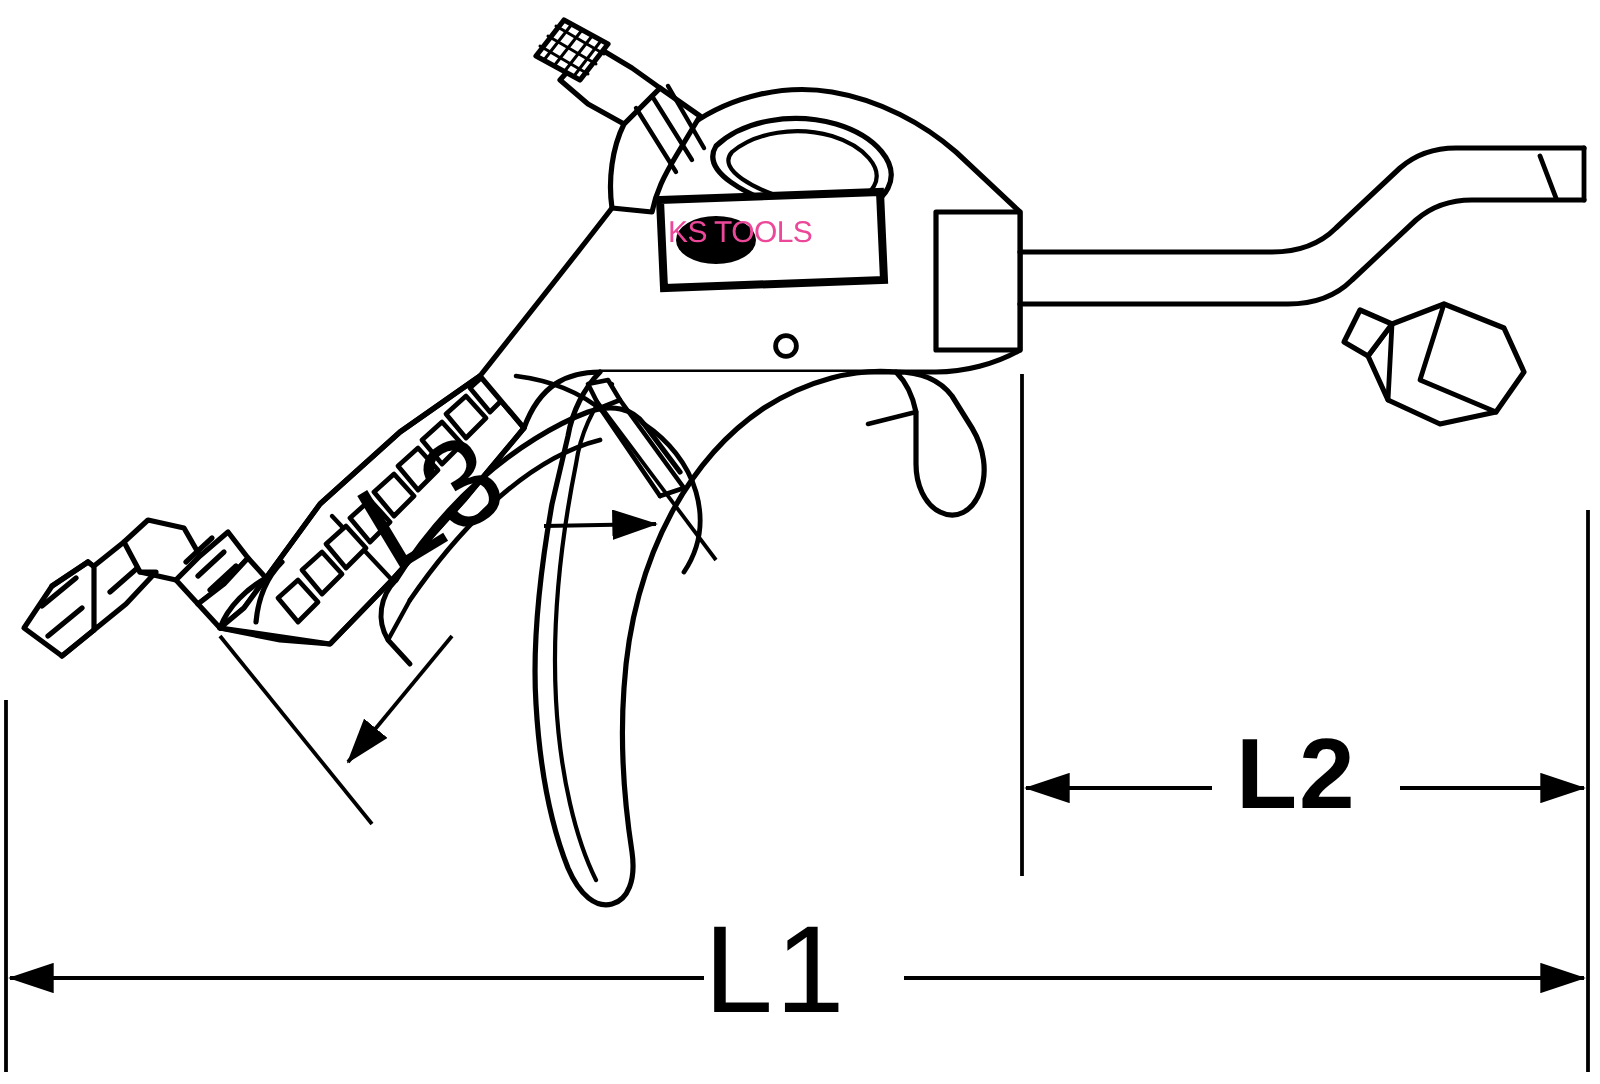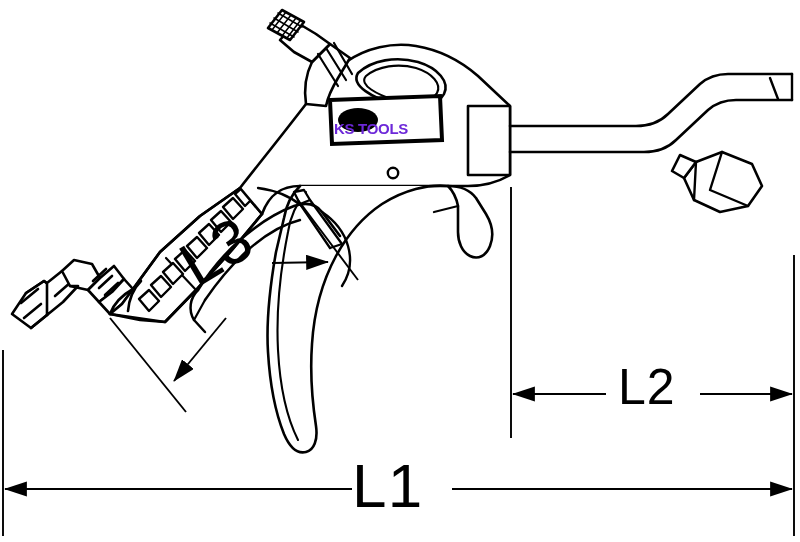--- a/index.html
+++ b/index.html
@@ -33,36 +33,37 @@
   }
   #label-l1 {
     left: 352px;
     top: 455px;
     font-size: 62px;
   }
   #label-l2 {
     left: 618px;
     top: 362px;
     font-size: 50px;
+    font-weight: bold;
   }
   #label-l3 {
     left: 186px;
     top: 239px;
     font-size: 62px;
     transform: rotate(-31deg);
     transform-origin: 0 50%;
   }
   #logo-text {
     position: absolute;
     left: 334px;
-    top: 120px;
+    top: 108px;
     font-size: 15px;
-    font-weight: bold;
+    font-weight: normal;
     letter-spacing: -0.3px;
-    color: #6d28d9;
+    color: #ec4899;
     white-space: nowrap;
   }
 </style>
 </head>
 <body>
 
 <div id="page">
 
   <svg id="drawing" viewBox="0 0 800 542" xmlns="http://www.w3.org/2000/svg">
 

